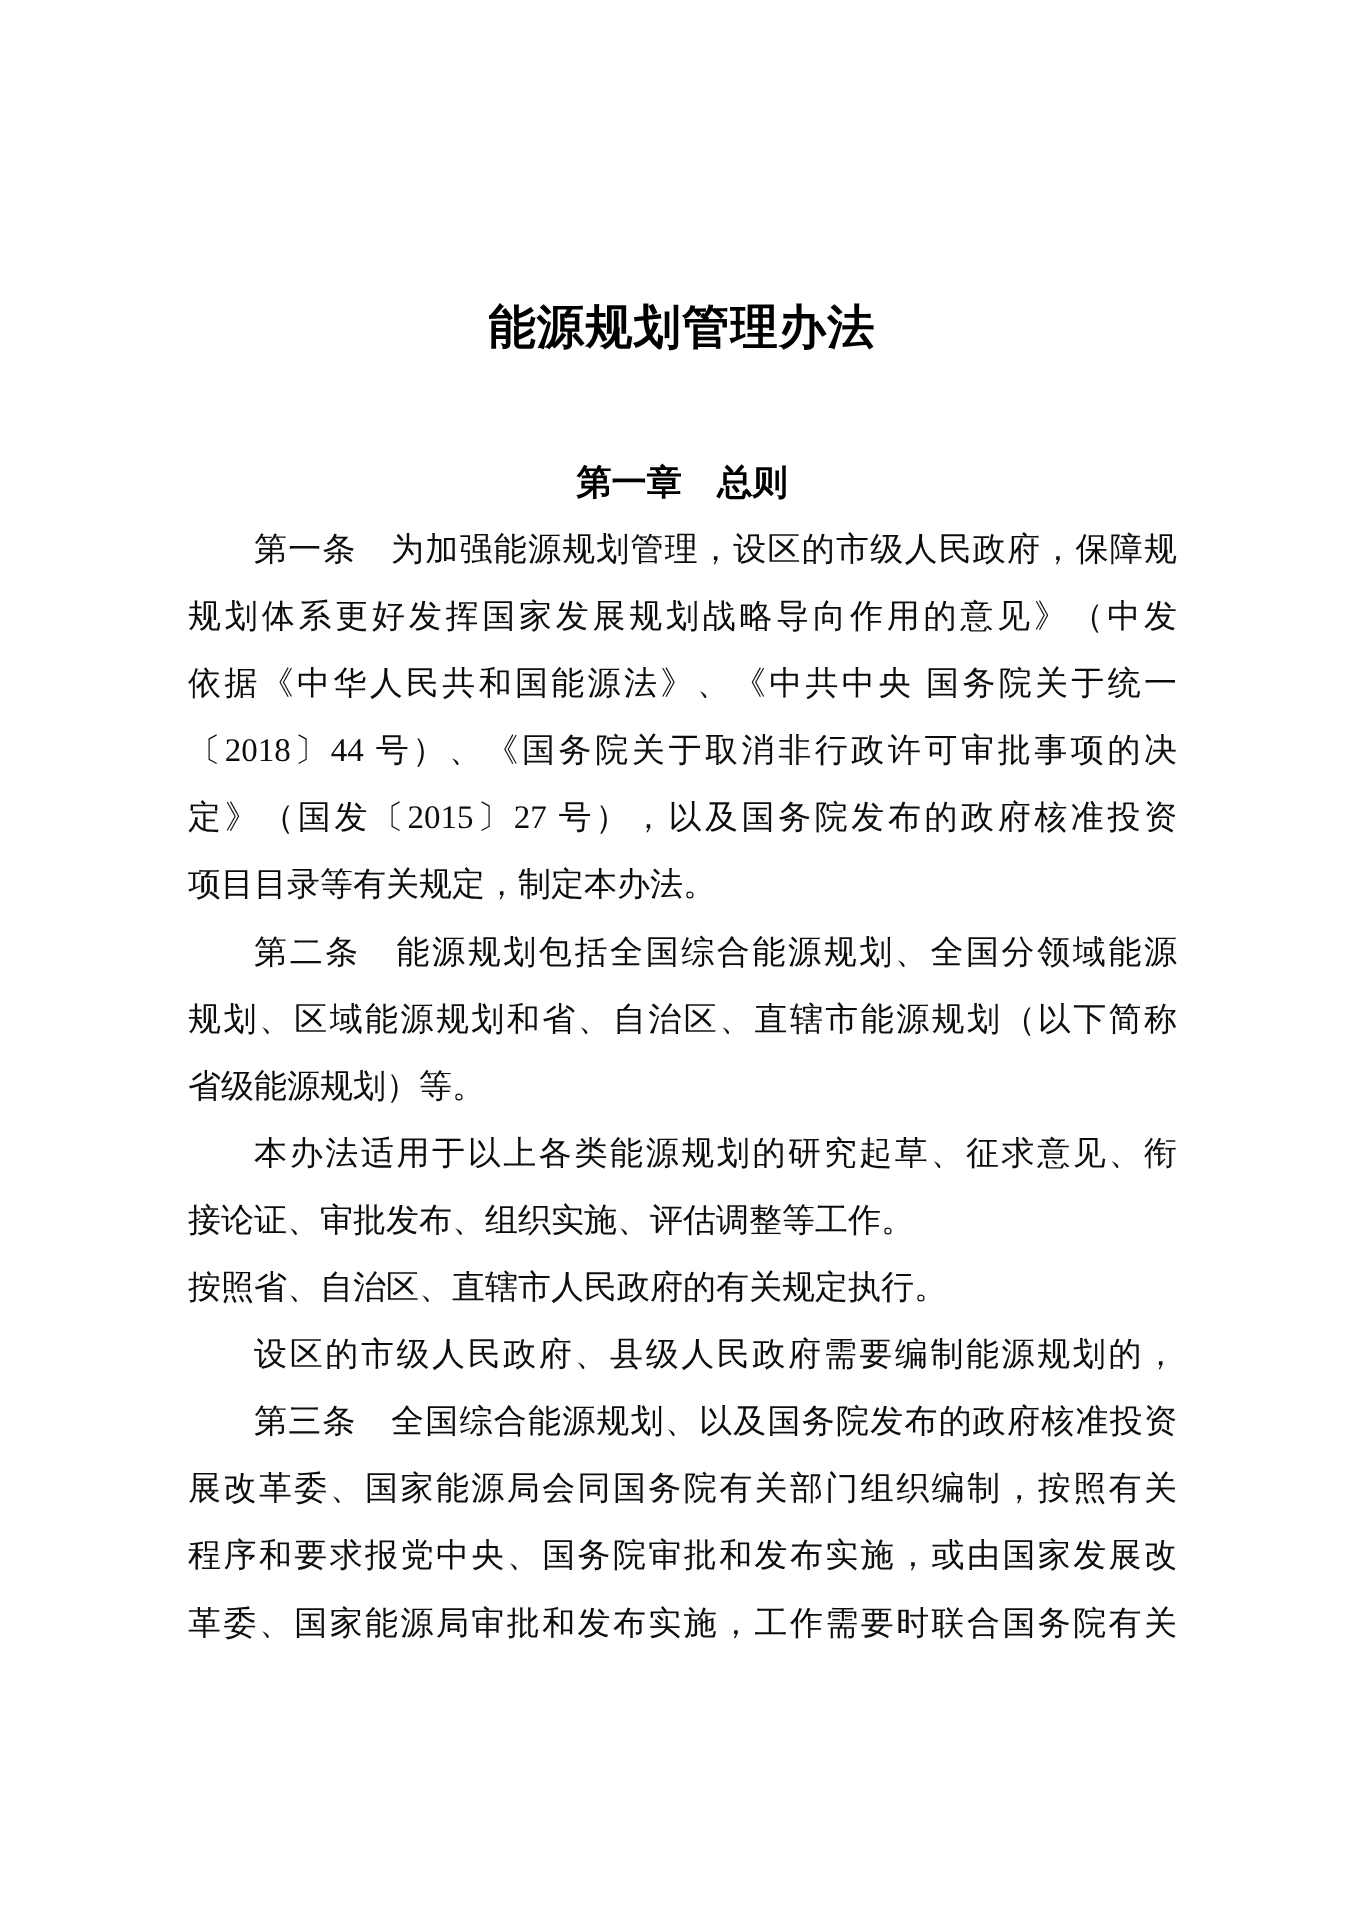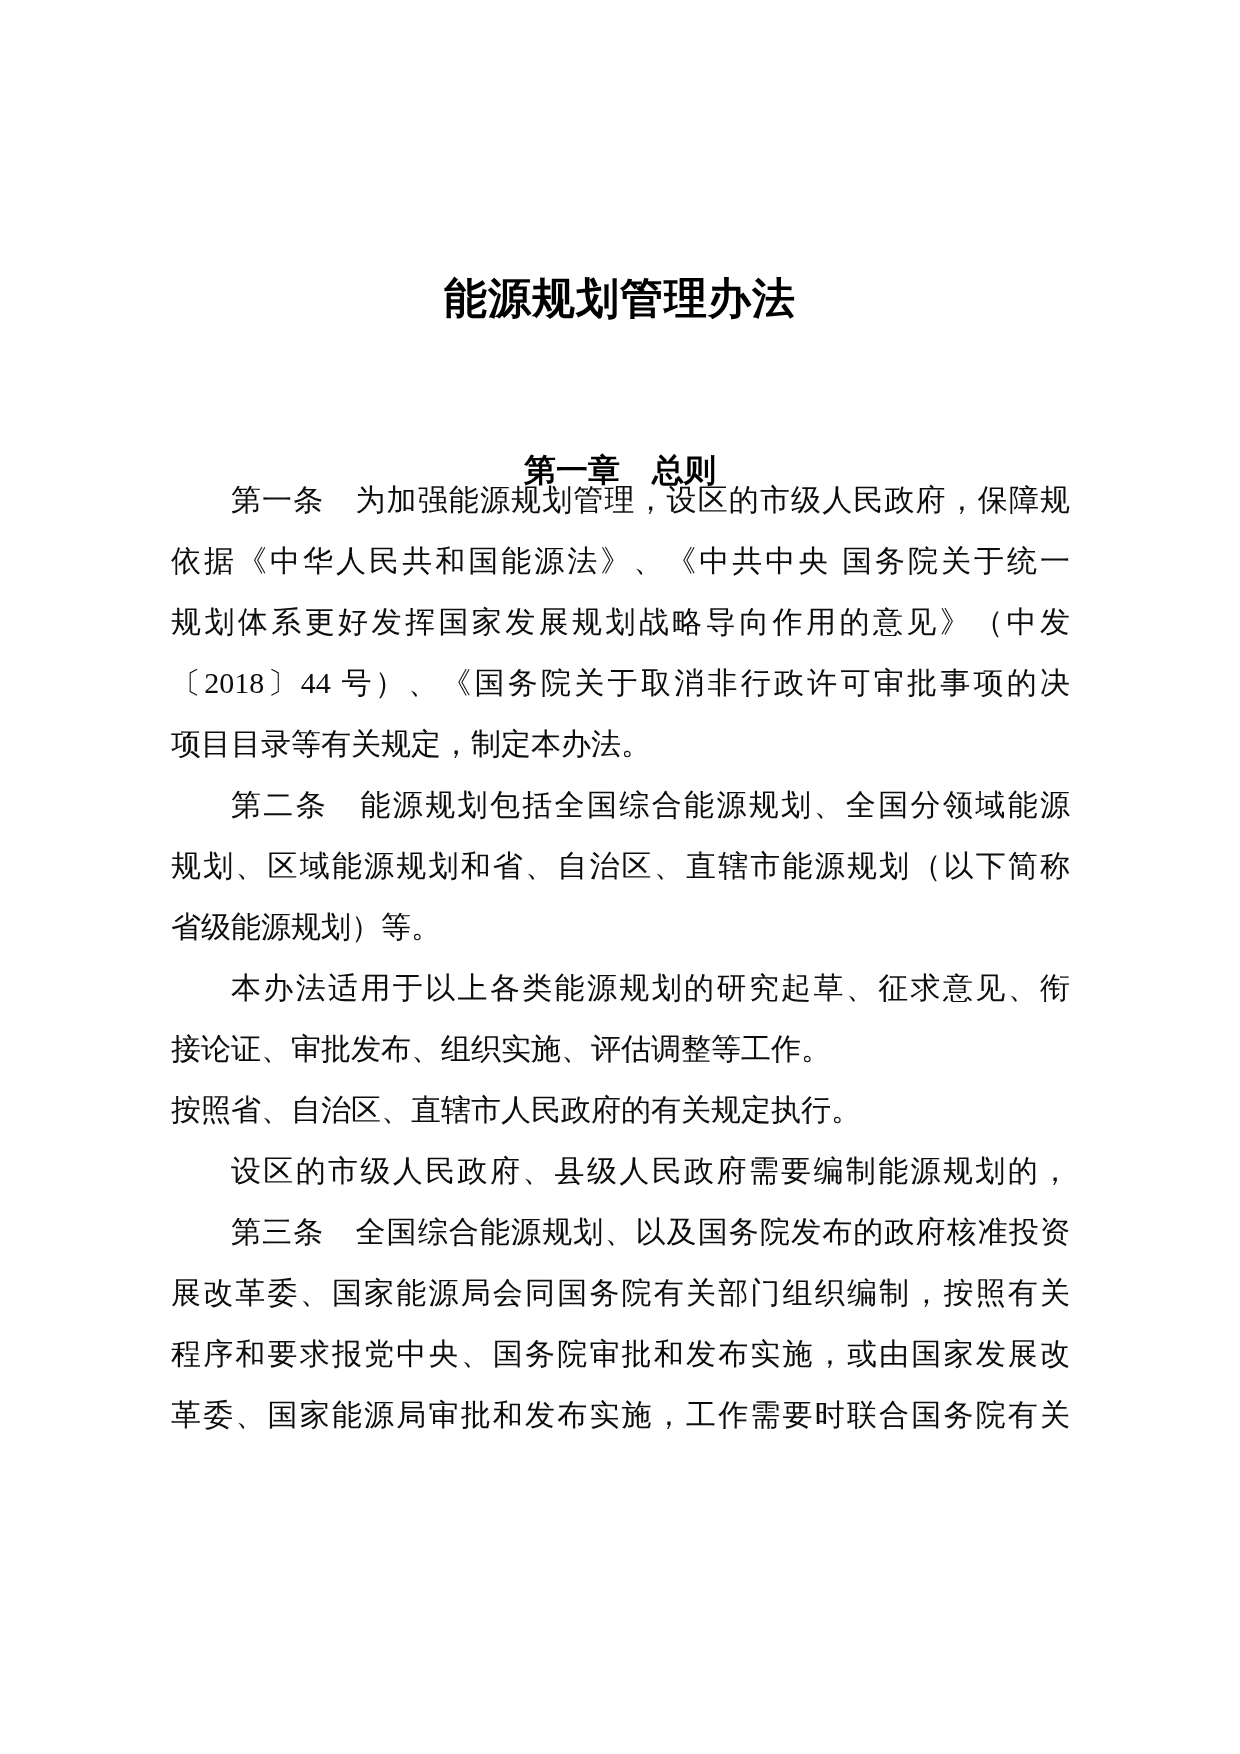--- a/index.html
+++ b/index.html
@@ -32,21 +32,20 @@
     position: absolute;
     top: 420px;
     left: 0;
     width: 1240px;
     text-align: center;
     font-family: "Liberation Sans", "DejaVu Sans", sans-serif;
     font-size: 32px;
     font-weight: 700;
     line-height: 36px;
     color: #000000;
-    margin-top: 32px;
   }
   .body-text {
     position: absolute;
     top: 469px;
     left: 171px;
     width: 899px;
     font-family: "Liberation Serif", "DejaVu Serif", serif;
     font-size: 30px;
     color: #0d0d0d;
   }
@@ -68,23 +67,24 @@
 <body>
 
 <div class="page">
 
   <div class="doc-title">能源规划管理办法</div>
 
   <div class="chapter-heading">第一章　总则</div>
 
   <div class="body-text">
     <div class="line indent">第一条　为加强能源规划管理，设区的市级人民政府，保障规</div>
+    <div class="line">规划体系更好发挥国家发展规划战略导向作用的意见》（中发</div>
     <div class="line">依据《中华人民共和国能源法》、《中共中央 国务院关于统一</div>
-    <div class="line">规划体系更好发挥国家发展规划战略导向作用的意见》（中发</div>
     <div class="line">〔2018〕44 号）、《国务院关于取消非行政许可审批事项的决</div>
+    <div class="line">定》（国发〔2015〕27 号），以及国务院发布的政府核准投资</div>
     <div class="line end">项目目录等有关规定，制定本办法。</div>
     <div class="line indent">第二条　能源规划包括全国综合能源规划、全国分领域能源</div>
     <div class="line">规划、区域能源规划和省、自治区、直辖市能源规划（以下简称</div>
     <div class="line end">省级能源规划）等。</div>
     <div class="line indent">本办法适用于以上各类能源规划的研究起草、征求意见、衔</div>
     <div class="line end">接论证、审批发布、组织实施、评估调整等工作。</div>
     <div class="line end">按照省、自治区、直辖市人民政府的有关规定执行。</div>
     <div class="line indent">设区的市级人民政府、县级人民政府需要编制能源规划的，</div>
     <div class="line indent">第三条　全国综合能源规划、以及国务院发布的政府核准投资</div>
     <div class="line">展改革委、国家能源局会同国务院有关部门组织编制，按照有关</div>

